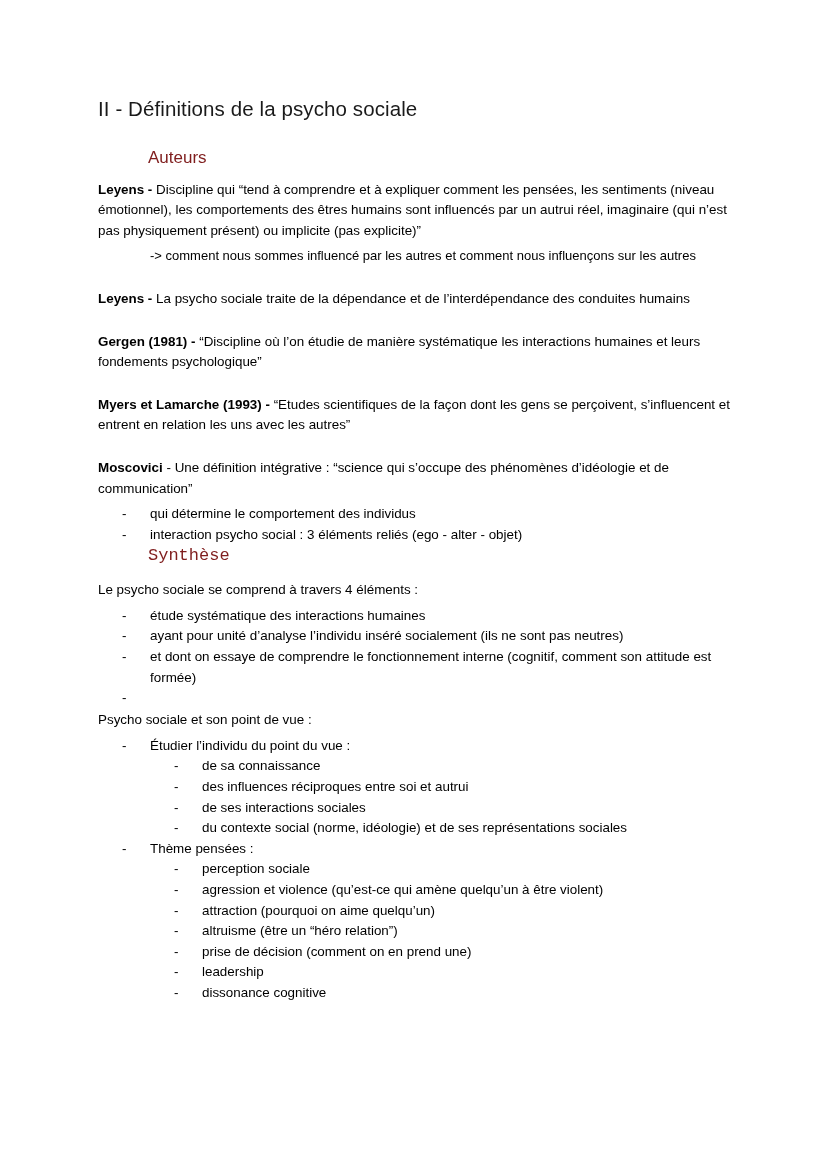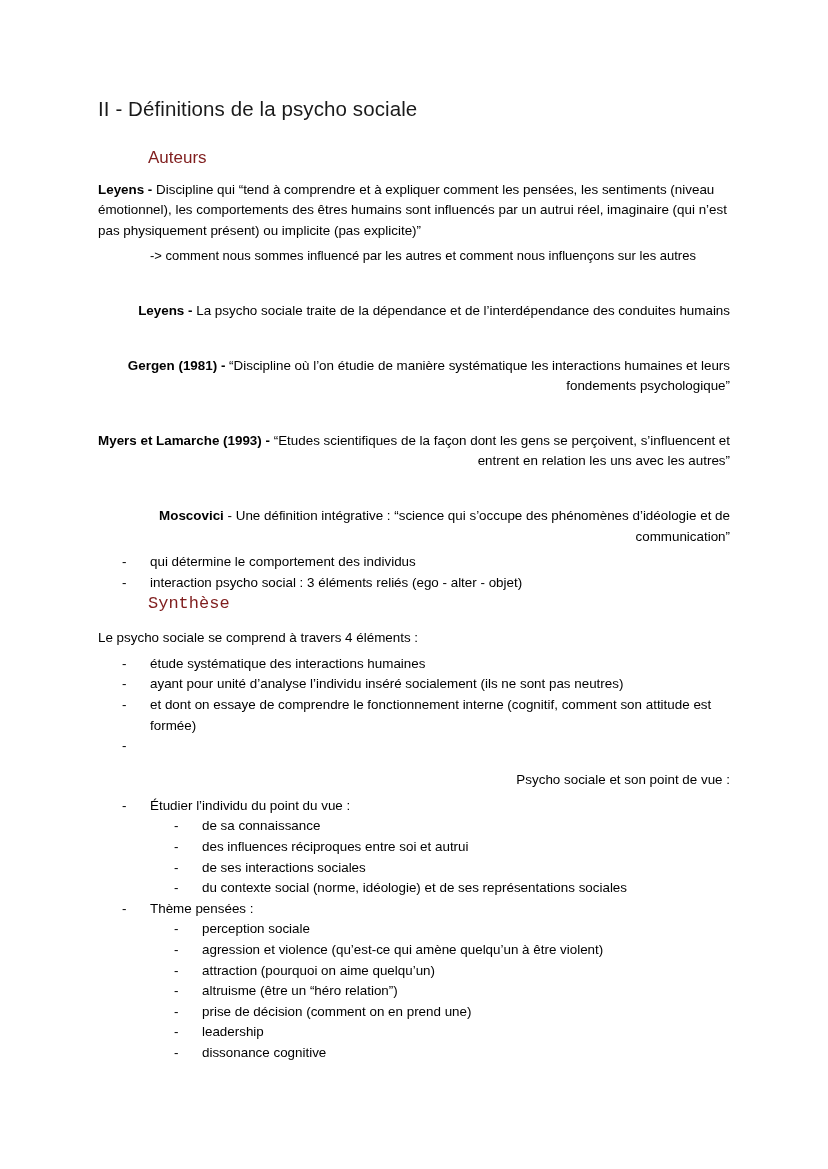--- a/index.html
+++ b/index.html
@@ -44,22 +44,21 @@
     font-family: Liberation Mono, monospace;
   }
   .para {
     font-size: 13.4px;
     line-height: 20.6px;
     margin: 0 0 5px 0;
     color: #000;
     text-align: left;
   }
   .para.spaced {
-    margin-top: 34px;
-    text-align: right;
+    margin-top: 22px;
   }
   .para b {
     font-weight: bold;
   }
   .arrow-line {
     font-size: 13px;
     line-height: 20.6px;
     margin: 0;
     text-indent: 52px;
   }

